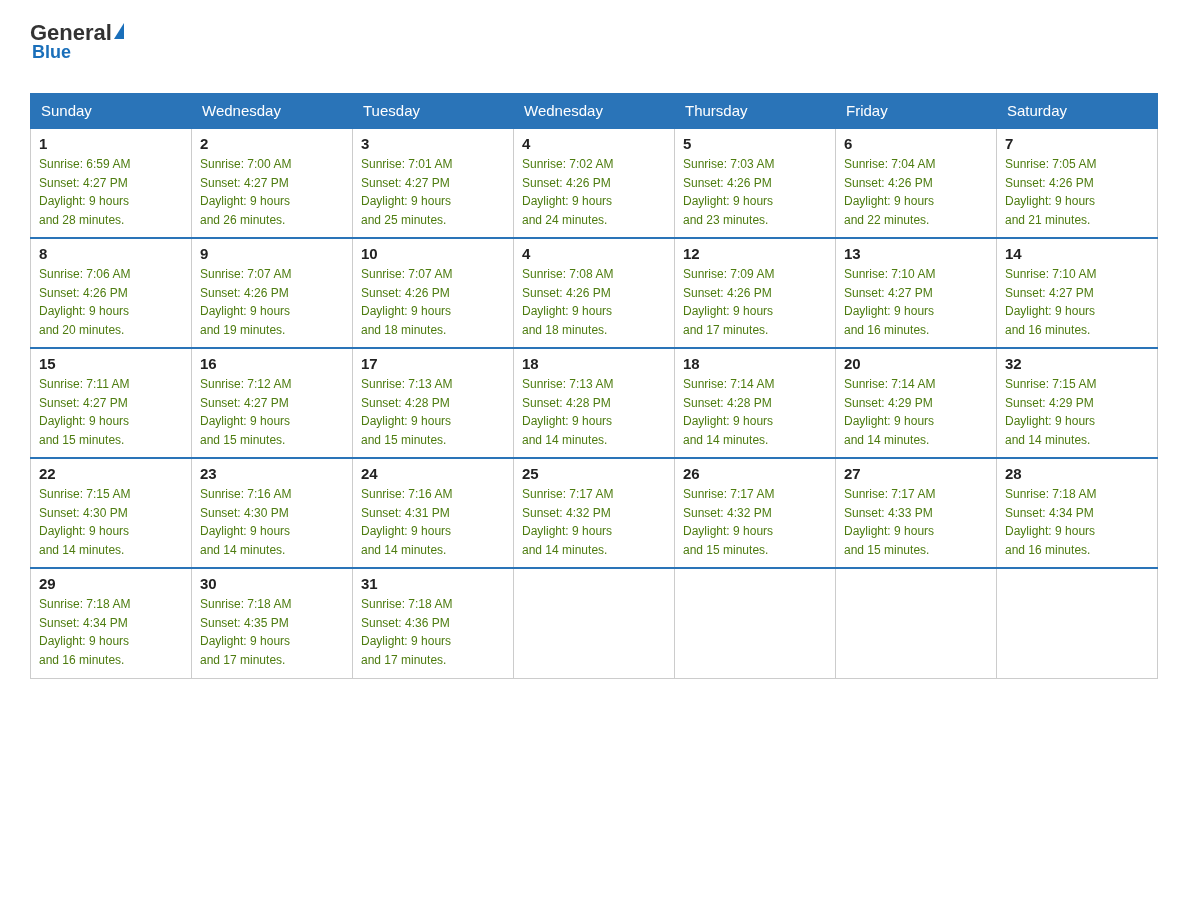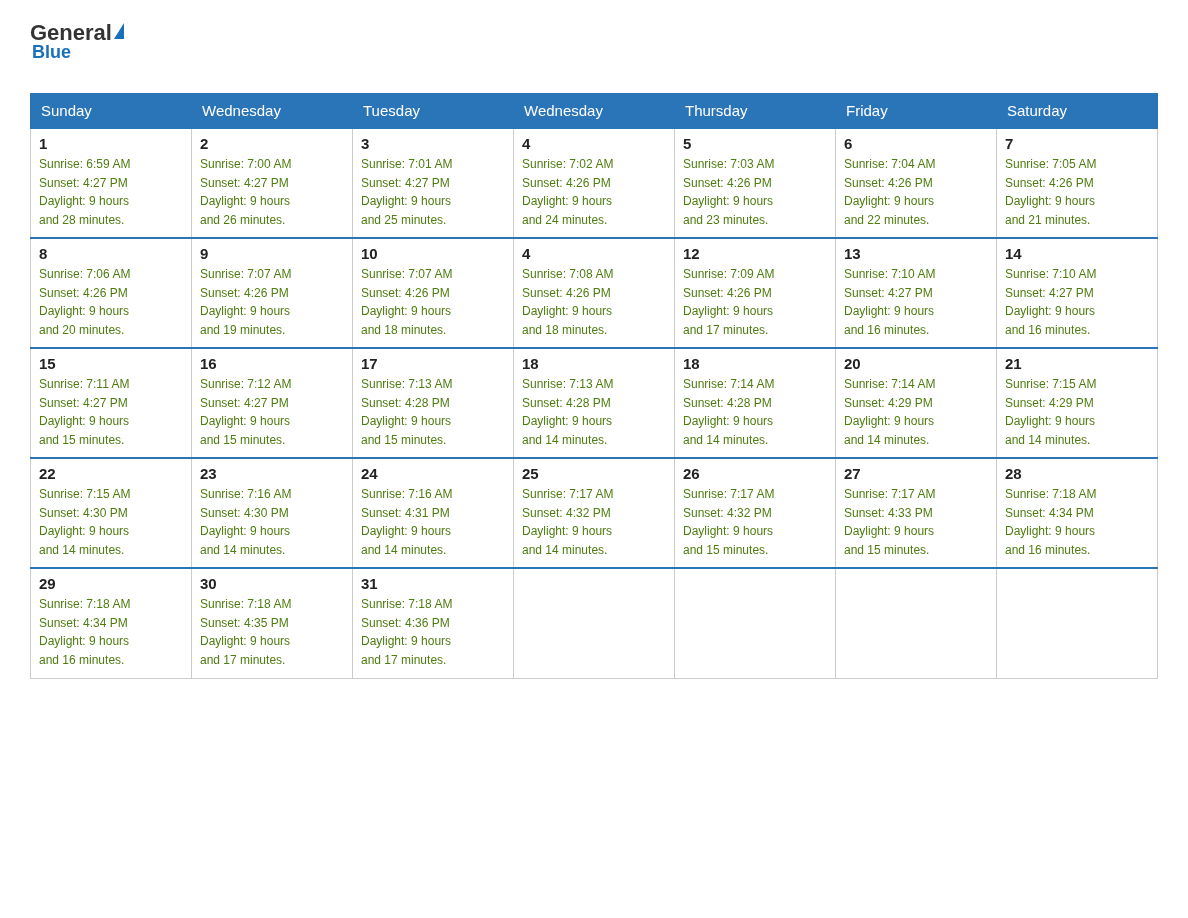--- a/index.html
+++ b/index.html
@@ -209,21 +209,21 @@
       </td>
         <td>
         <span class="day-number">18</span>
         <span class="day-info">Sunrise: 7:14 AM<br>Sunset: 4:28 PM<br>Daylight: 9 hours<br>and 14 minutes.</span>
       </td>
         <td>
         <span class="day-number">20</span>
         <span class="day-info">Sunrise: 7:14 AM<br>Sunset: 4:29 PM<br>Daylight: 9 hours<br>and 14 minutes.</span>
       </td>
         <td>
-        <span class="day-number">21</span>
+        <span class="day-number">32</span>
         <span class="day-info">Sunrise: 7:15 AM<br>Sunset: 4:29 PM<br>Daylight: 9 hours<br>and 14 minutes.</span>
       </td>
       </tr>
       <tr class="week-row">
         <td>
         <span class="day-number">22</span>
         <span class="day-info">Sunrise: 7:15 AM<br>Sunset: 4:30 PM<br>Daylight: 9 hours<br>and 14 minutes.</span>
       </td>
         <td>
         <span class="day-number">23</span>

